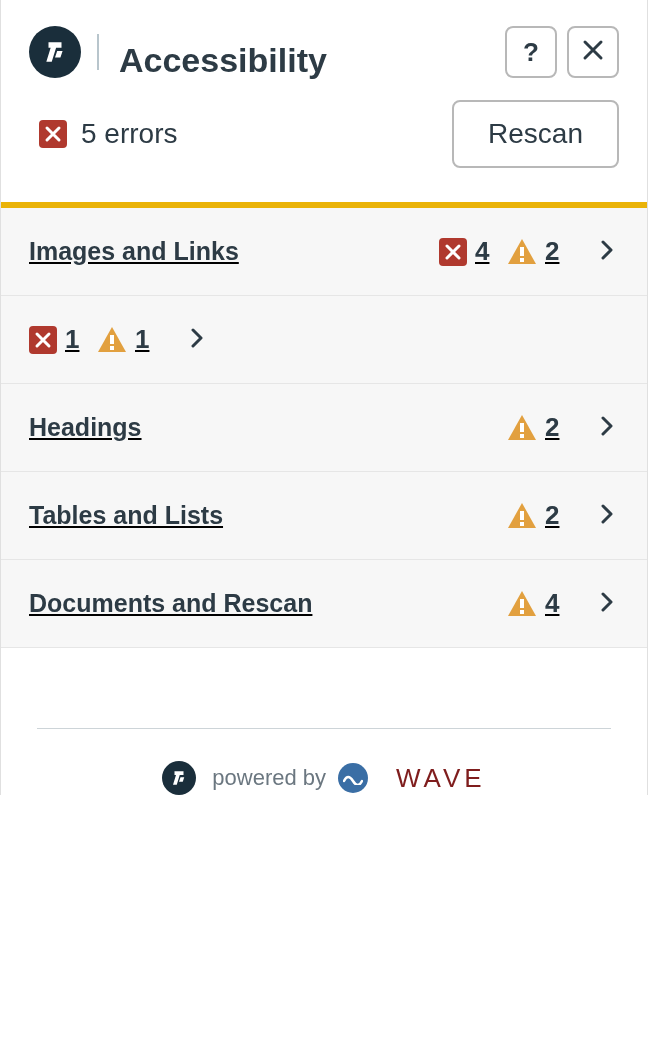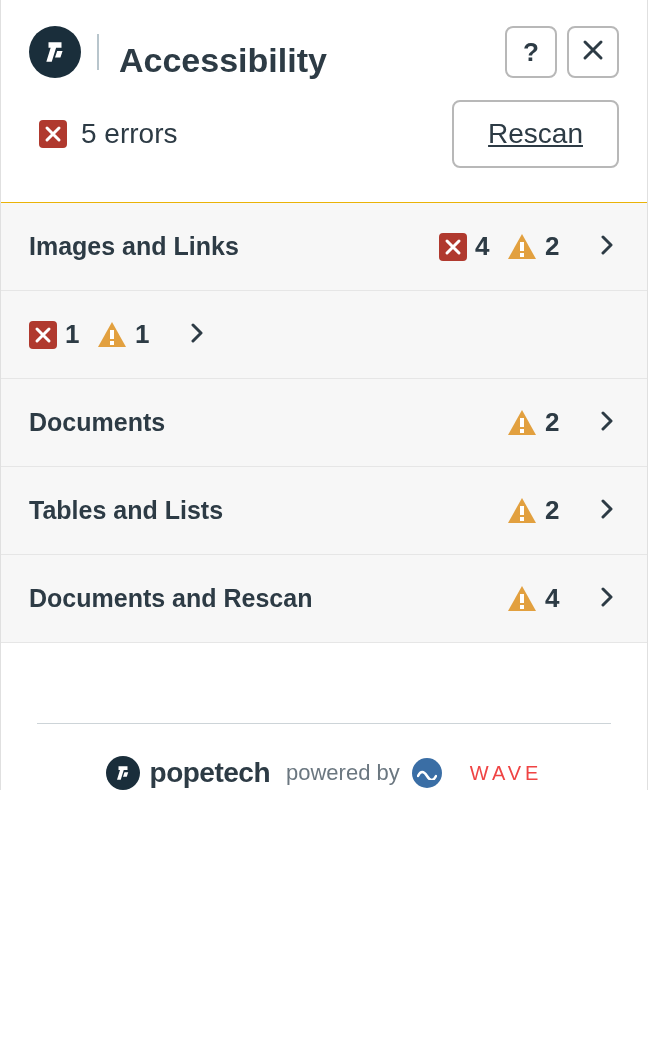--- a/index.html
+++ b/index.html
@@ -102,24 +102,24 @@
     .alert-tri svg { width: 30px; height: 27px; }
     .rescan-btn {
       border: 2px solid #b8b8b8;
       border-radius: 8px;
       background: #fff;
       padding: 16px 34px;
       font-size: 28px;
       color: #2d3b45;
       cursor: pointer;
       font-weight: 400;
+    }
+    .category-list {
+      border-top: 6px solid #eab308;
       text-decoration: underline;
-    }
-    .category-list {
-      border-top: 1px solid #eab308;
     }
     .category-row {
       display: flex;
       align-items: center;
       padding: 28px 28px;
       background: #f7f7f7;
       border-bottom: 1px solid #e6e6e6;
       cursor: pointer;
       gap: 12px;
     }
@@ -181,22 +181,22 @@
       height: 30px;
       border-radius: 50%;
       background: #3a6ea5;
       display: inline-flex;
       align-items: center;
       justify-content: center;
       margin-left: 2px;
     }
     .ft-wave-circle svg { width: 20px; height: 14px; }
     .ft-wave-text {
-      font-size: 20px;
-      color: #ef4444;
+      font-size: 26px;
+      color: #7f1d1d;
       letter-spacing: 4px;
       margin-left: 18px;
     }
     .spacer-empty { width: 56px; }
   </style>
 </head>
 <body>
 
 <div class="panel">
 
@@ -285,21 +285,21 @@
         <span class="count-val">1</span>
       </div>
       <div class="chev">
         <svg viewBox="0 0 12 20">
             <path d="M2 2 L10 10 L2 18" stroke="#2d3b45" stroke-width="3" fill="none" stroke-linecap="round" stroke-linejoin="round"></path>
           </svg>
       </div>
     </div>
 
     <div class="category-row">
-      <div class="cat-label">Documents</div>
+      <div class="cat-label">Headings</div>
       <div class="spacer-empty"></div>
       <div class="count-group">
         <span class="alert-tri">
           <svg viewBox="0 0 30 27">
               <path d="M15 1 L29 26 L1 26 Z" fill="#e2a03f"></path>
               <rect x="13" y="9" width="4" height="9" fill="#fff"></rect>
               <rect x="13" y="20" width="4" height="4" fill="#fff"></rect>
             </svg>
         </span>
         <span class="count-val">2</span>
@@ -352,21 +352,20 @@
     </div>
 
   </div>
 
   <div class="footer">
     <div class="ft-logo-circle">
       <svg viewBox="0 0 24 24">
           <path d="M6 3 L18 3 L18 8 L13 8 L9 21 L4 21 L8 8 L6 8 Z M14 11 L19 11 L17 17 L12 17 Z" fill="#fff"></path>
         </svg>
     </div>
-    <span class="ft-brand">popetech</span>
     <span class="ft-powered">powered by</span>
     <span class="ft-wave-circle">
       <svg viewBox="0 0 20 14">
           <path d="M1 10 Q5 2 10 10 T19 10" stroke="#fff" stroke-width="2.5" fill="none" stroke-linecap="round"></path>
         </svg>
     </span>
     <span class="ft-wave-text">WAVE</span>
   </div>
 
 </div>

